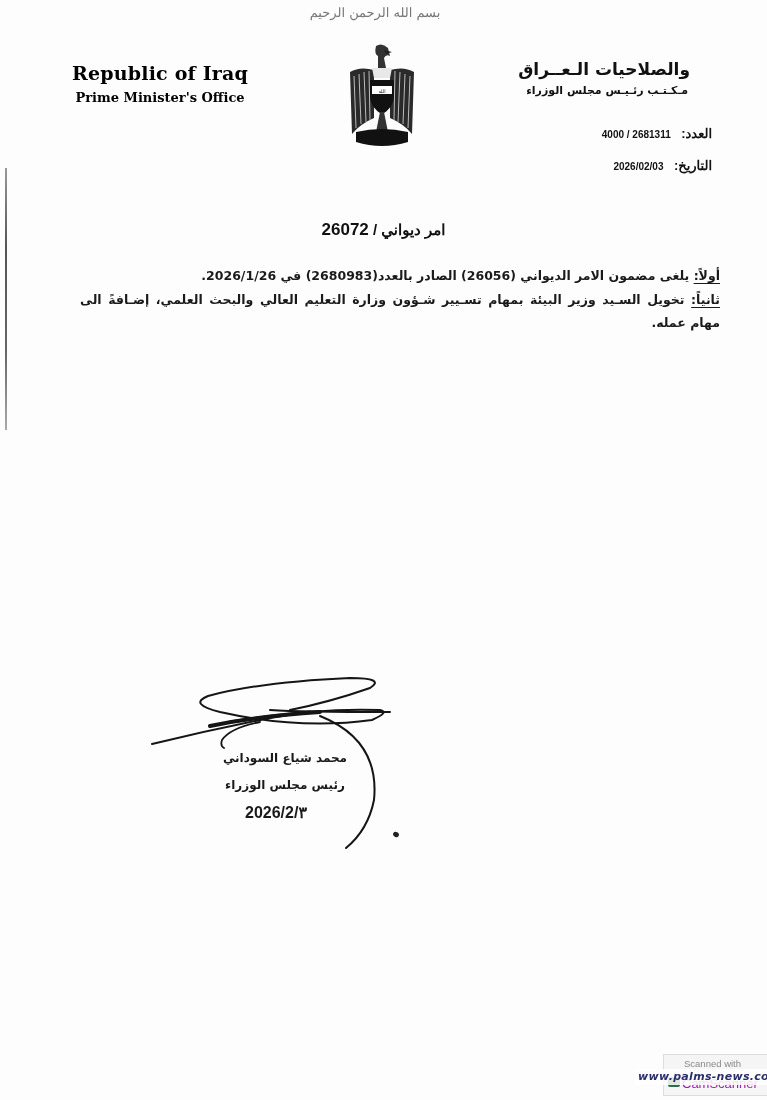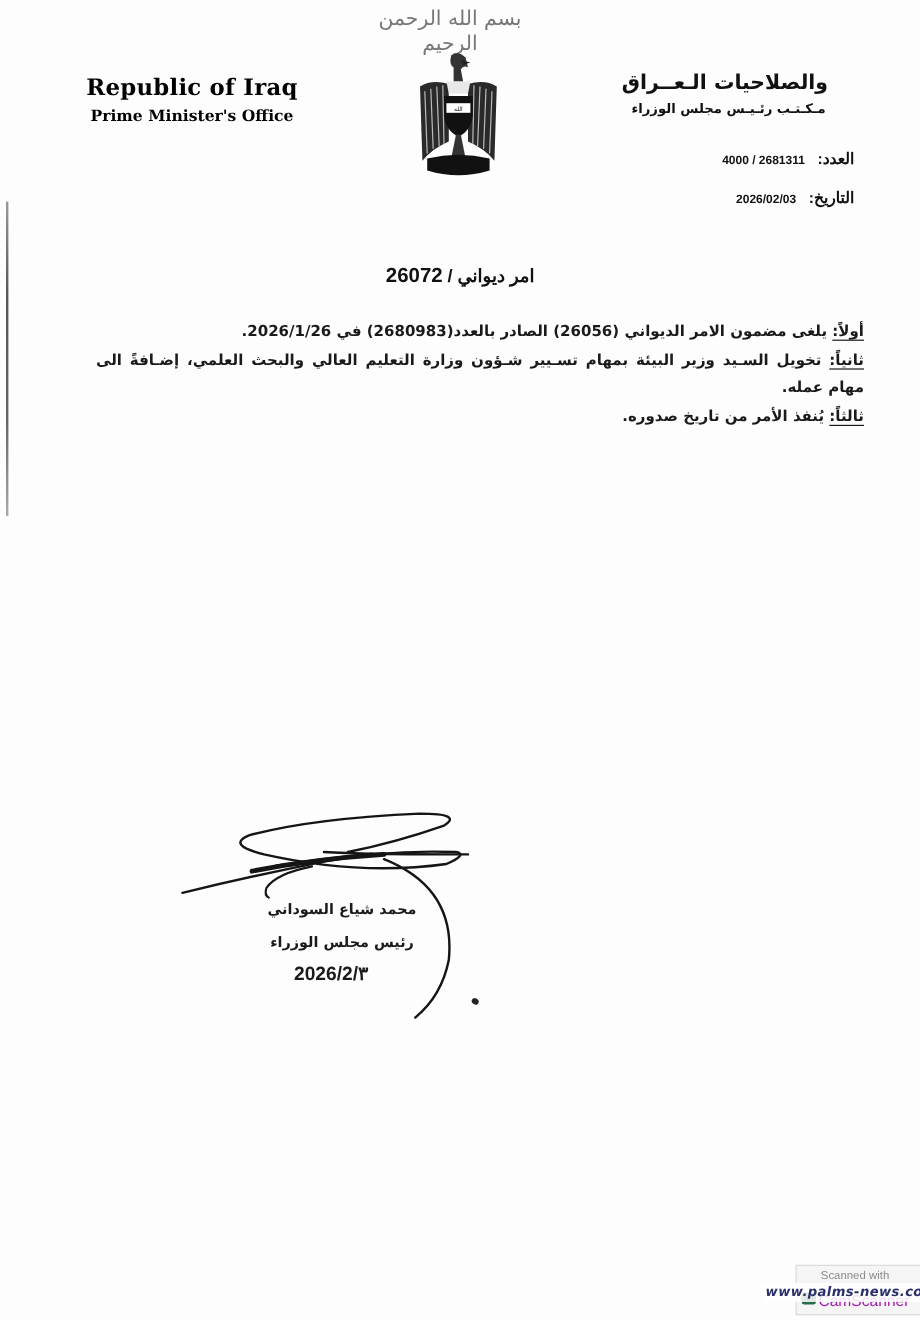--- a/index.html
+++ b/index.html
@@ -19,21 +19,21 @@
       position: absolute;
       left: 0; top: 0;
       width: 767px; height: 1100px;
       background: #fdfdfd;
     }
     .basmala {
       position: absolute;
       left: 300px; top: 5px;
       width: 150px; height: 22px;
       font-family: "DejaVu Serif", serif;
-      font-size: 17px;
+      font-size: 13px;
       color: #777;
       text-align: center;
       direction: rtl;
       letter-spacing: -1px;
       filter: blur(0.4px);
     }
     .left-margin-line {
       position: absolute;
       left: 5px; top: 168px;
       width: 2px; height: 262px;
@@ -295,23 +295,20 @@
     <span class="num">26072</span>
   </div>
 
   <div class="body-text">
     <p class="item">
       <span class="item-label">أولاً:</span><span> يلغى مضمون الامر الديواني (26056) الصادر بالعدد(2680983) في 2026/1/26.</span>
     </p>
     <p class="item">
       <span class="item-label">ثانياً:</span><span> تخويل السـيد وزير البيئة بمهام تسـيير شـؤون وزارة التعليم العالي والبحث العلمي، إضـافةً الى مهام عمله.</span>
     </p>
-    <p class="item">
-      <span class="item-label">ثالثاً:</span><span> يُنفذ الأمر من تاريخ صدوره.</span>
-    </p>
   </div>
 
   <svg class="signature" viewBox="0 0 250 190" xmlns="http://www.w3.org/2000/svg" fill="none" stroke="#151515" stroke-linecap="round">
     <path d="M2 84 Q60 70 120 58 Q170 48 230 50 Q240 52 222 60 Q150 70 70 52 Q38 44 58 36 Q110 22 200 18 Q236 18 220 28 Q180 42 140 50" stroke-width="2"></path>
     <path d="M60 66 Q110 56 170 52" stroke-width="4"></path>
     <path d="M80 62 Q120 56 160 52" stroke-width="3"></path>
     <path d="M120 50 Q150 52 240 52" stroke-width="2"></path>
     <path d="M170 56 Q230 80 224 140 Q218 170 196 188" stroke-width="2"></path>
     <path d="M110 62 Q80 68 72 80 Q70 86 74 88" stroke-width="1.8"></path>
   </svg>

